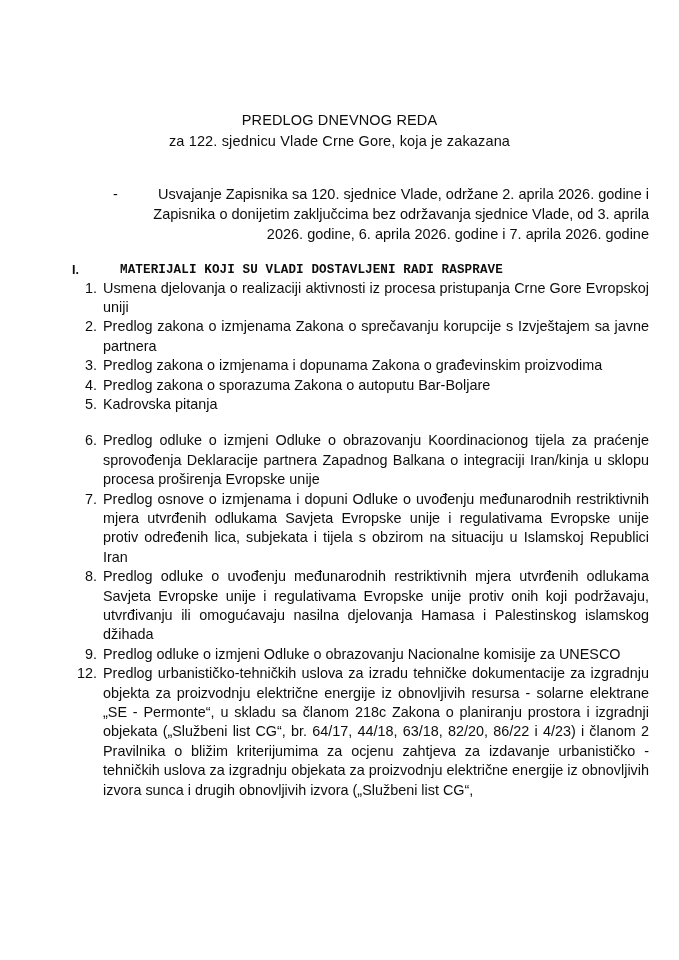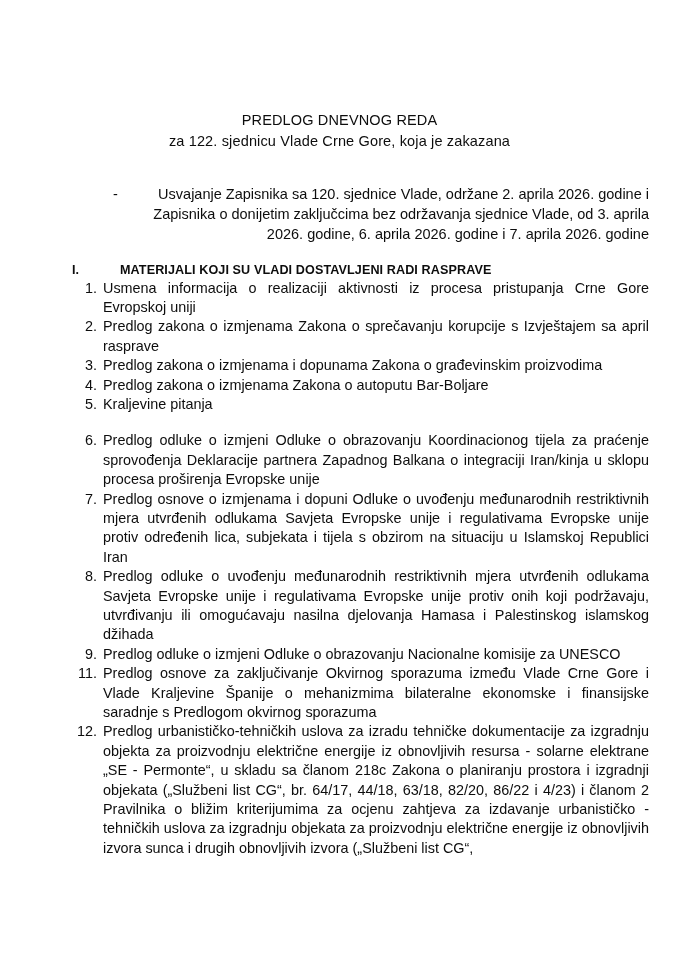--- a/index.html
+++ b/index.html
@@ -74,20 +74,21 @@
     letter-spacing: 0.1px;
   }
   .section-numeral {
     flex: 0 0 48px;
     width: 48px;
   }
   .section-title {
     flex: 1 1 auto;
     text-align: justify;
     text-align-last: left;
+    font-family: Liberation Mono, monospace;
   }
   .section-head.spaced .section-title { text-align: justify; }
 
   .item {
     display: flex;
     align-items: flex-start;
     font-size: 14.4px;
     line-height: 19.4px;
   }
   .item-num {
@@ -128,37 +129,37 @@
 
   <div class="body-block">
 
     <div class="section-head">
       <div class="section-numeral">I.</div>
       <div class="section-title">MATERIJALI KOJI SU VLADI DOSTAVLJENI RADI RASPRAVE</div>
     </div>
 
     <div class="item">
       <div class="item-num">1.</div>
-      <div class="item-body">Usmena informacija o realizaciji aktivnosti iz procesa pristupanja Crne Gore Evropskoj uniji</div>
+      <div class="item-body">Usmena djelovanja o realizaciji aktivnosti iz procesa pristupanja Crne Gore Evropskoj uniji</div>
     </div>
     <div class="item">
       <div class="item-num">2.</div>
-      <div class="item-body">Predlog zakona o izmjenama Zakona o sprečavanju korupcije s Izvještajem sa april rasprave</div>
+      <div class="item-body">Predlog zakona o izmjenama Zakona o sprečavanju korupcije s Izvještajem sa javne partnera</div>
     </div>
     <div class="item no-justify">
       <div class="item-num">3.</div>
       <div class="item-body">Predlog zakona o izmjenama i dopunama Zakona o građevinskim proizvodima</div>
     </div>
     <div class="item no-justify">
       <div class="item-num">4.</div>
-      <div class="item-body">Predlog zakona o izmjenama Zakona o autoputu Bar-Boljare</div>
+      <div class="item-body">Predlog zakona o sporazuma Zakona o autoputu Bar-Boljare</div>
     </div>
     <div class="item no-justify">
       <div class="item-num">5.</div>
-      <div class="item-body">Kraljevine pitanja</div>
+      <div class="item-body">Kadrovska pitanja</div>
     </div>
 
     <div class="gap-before-section-2"></div>
 
 
     <div class="item">
       <div class="item-num">6.</div>
       <div class="item-body">Predlog odluke o izmjeni Odluke o obrazovanju Koordinacionog tijela za praćenje sprovođenja Deklaracije partnera Zapadnog Balkana o integraciji Iran/kinja u sklopu procesa proširenja Evropske unije</div>
     </div>
     <div class="item">
@@ -167,22 +168,18 @@
     </div>
     <div class="item">
       <div class="item-num">8.</div>
       <div class="item-body">Predlog odluke o uvođenju međunarodnih restriktivnih mjera utvrđenih odlukama Savjeta Evropske unije i regulativama Evropske unije protiv onih koji podržavaju, utvrđivanju ili omogućavaju nasilna djelovanja Hamasa i Palestinskog islamskog džihada</div>
     </div>
     <div class="item no-justify">
       <div class="item-num">9.</div>
       <div class="item-body">Predlog odluke o izmjeni Odluke o obrazovanju Nacionalne komisije za UNESCO</div>
     </div>
     <div class="item">
-      <div class="item-num">11.</div>
-      <div class="item-body">Predlog osnove za zaključivanje Okvirnog sporazuma između Vlade Crne Gore i Vlade Kraljevine Španije o mehanizmima bilateralne ekonomske i finansijske saradnje s Predlogom okvirnog sporazuma</div>
-    </div>
-    <div class="item">
       <div class="item-num">12.</div>
       <div class="item-body">Predlog urbanističko-tehničkih uslova za izradu tehničke dokumentacije za izgradnju objekta za proizvodnju električne energije iz obnovljivih resursa - solarne elektrane „SE - Permonte“, u skladu sa članom 218c Zakona o planiranju prostora i izgradnji objekata („Službeni list CG“, br. 64/17, 44/18, 63/18, 82/20, 86/22 i 4/23) i članom 2 Pravilnika o bližim kriterijumima za ocjenu zahtjeva za izdavanje urbanističko - tehničkih uslova za izgradnju objekata za proizvodnju električne energije iz obnovljivih izvora sunca i drugih obnovljivih izvora („Službeni list CG“,</div>
     </div>
 
   </div>
 </div>
 
 </body></html>

